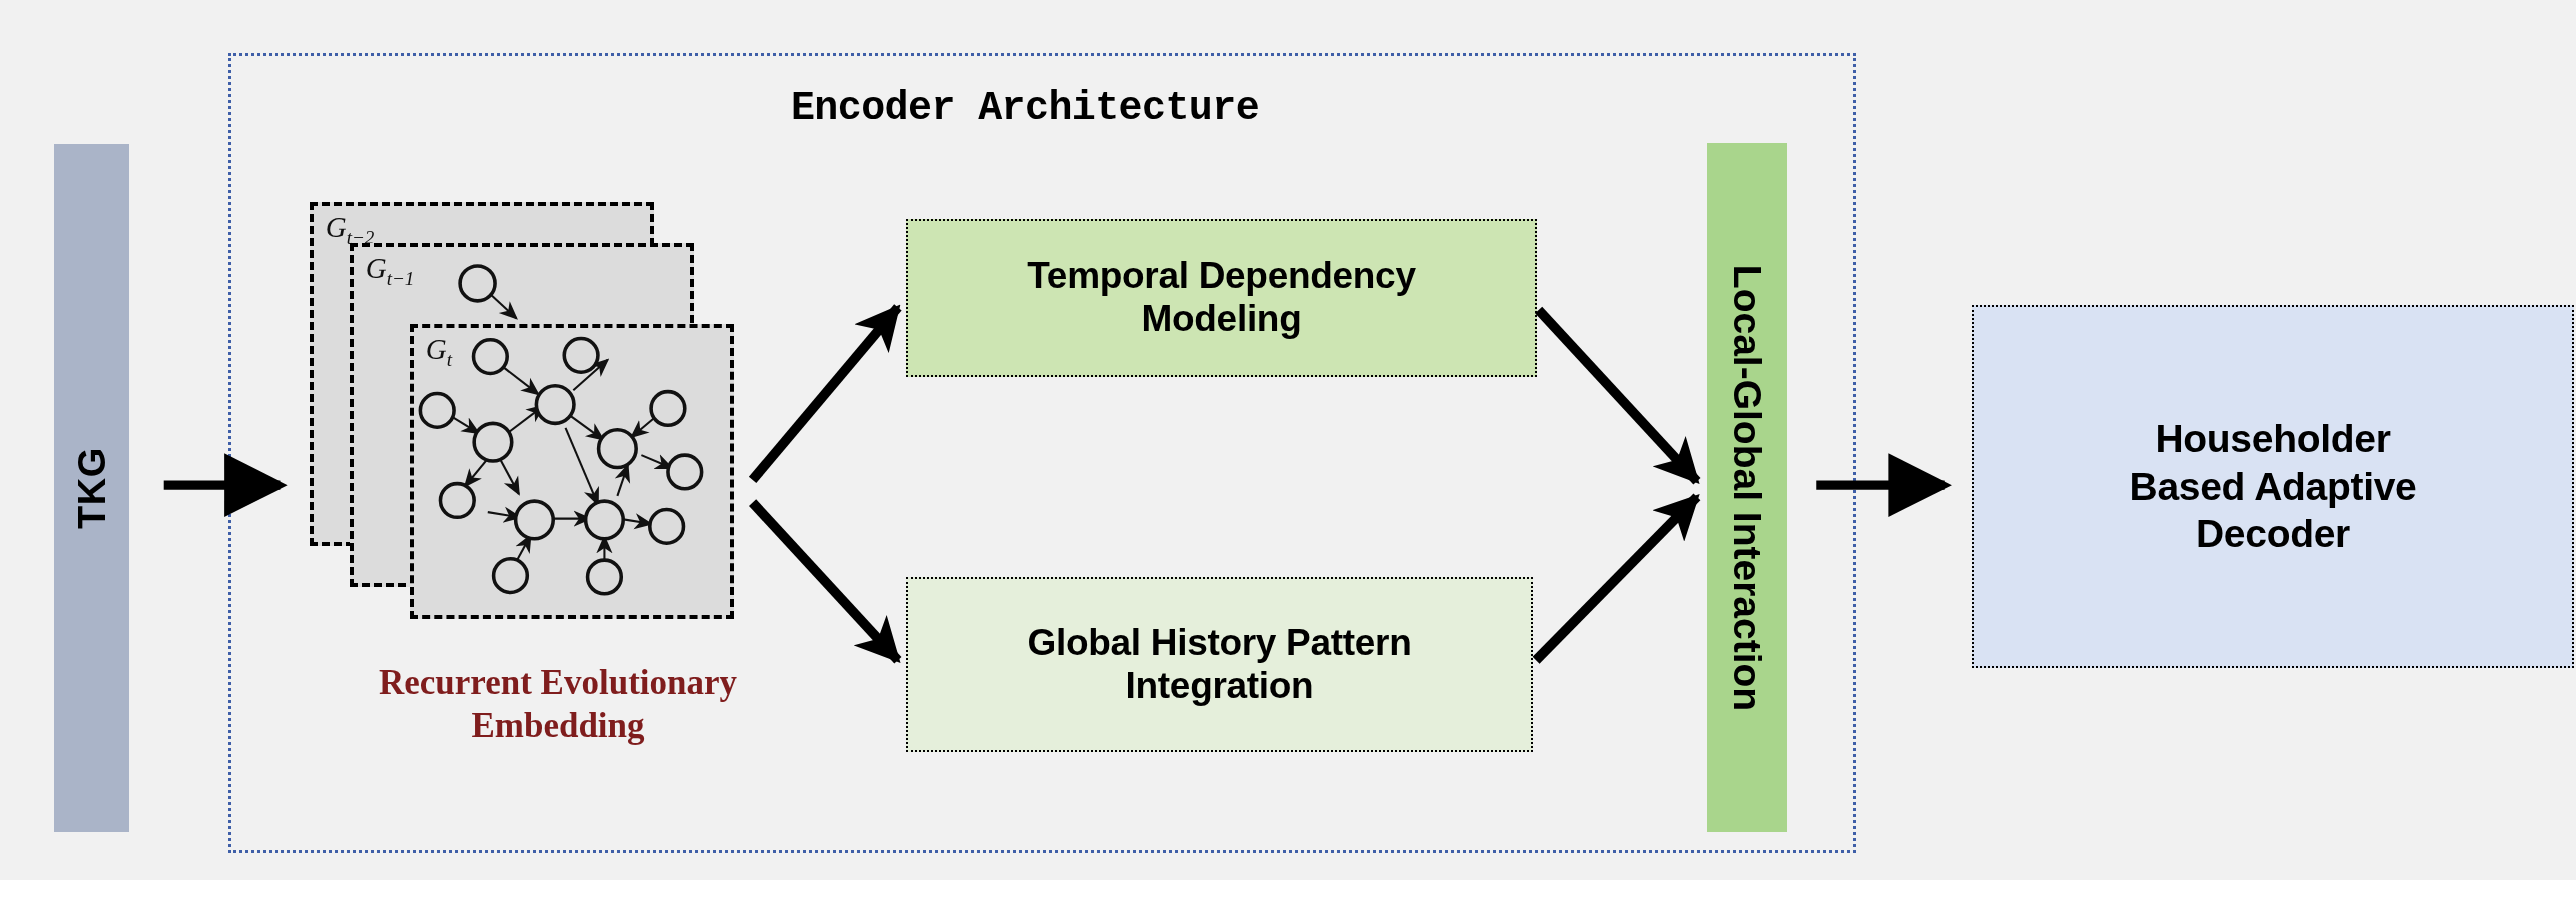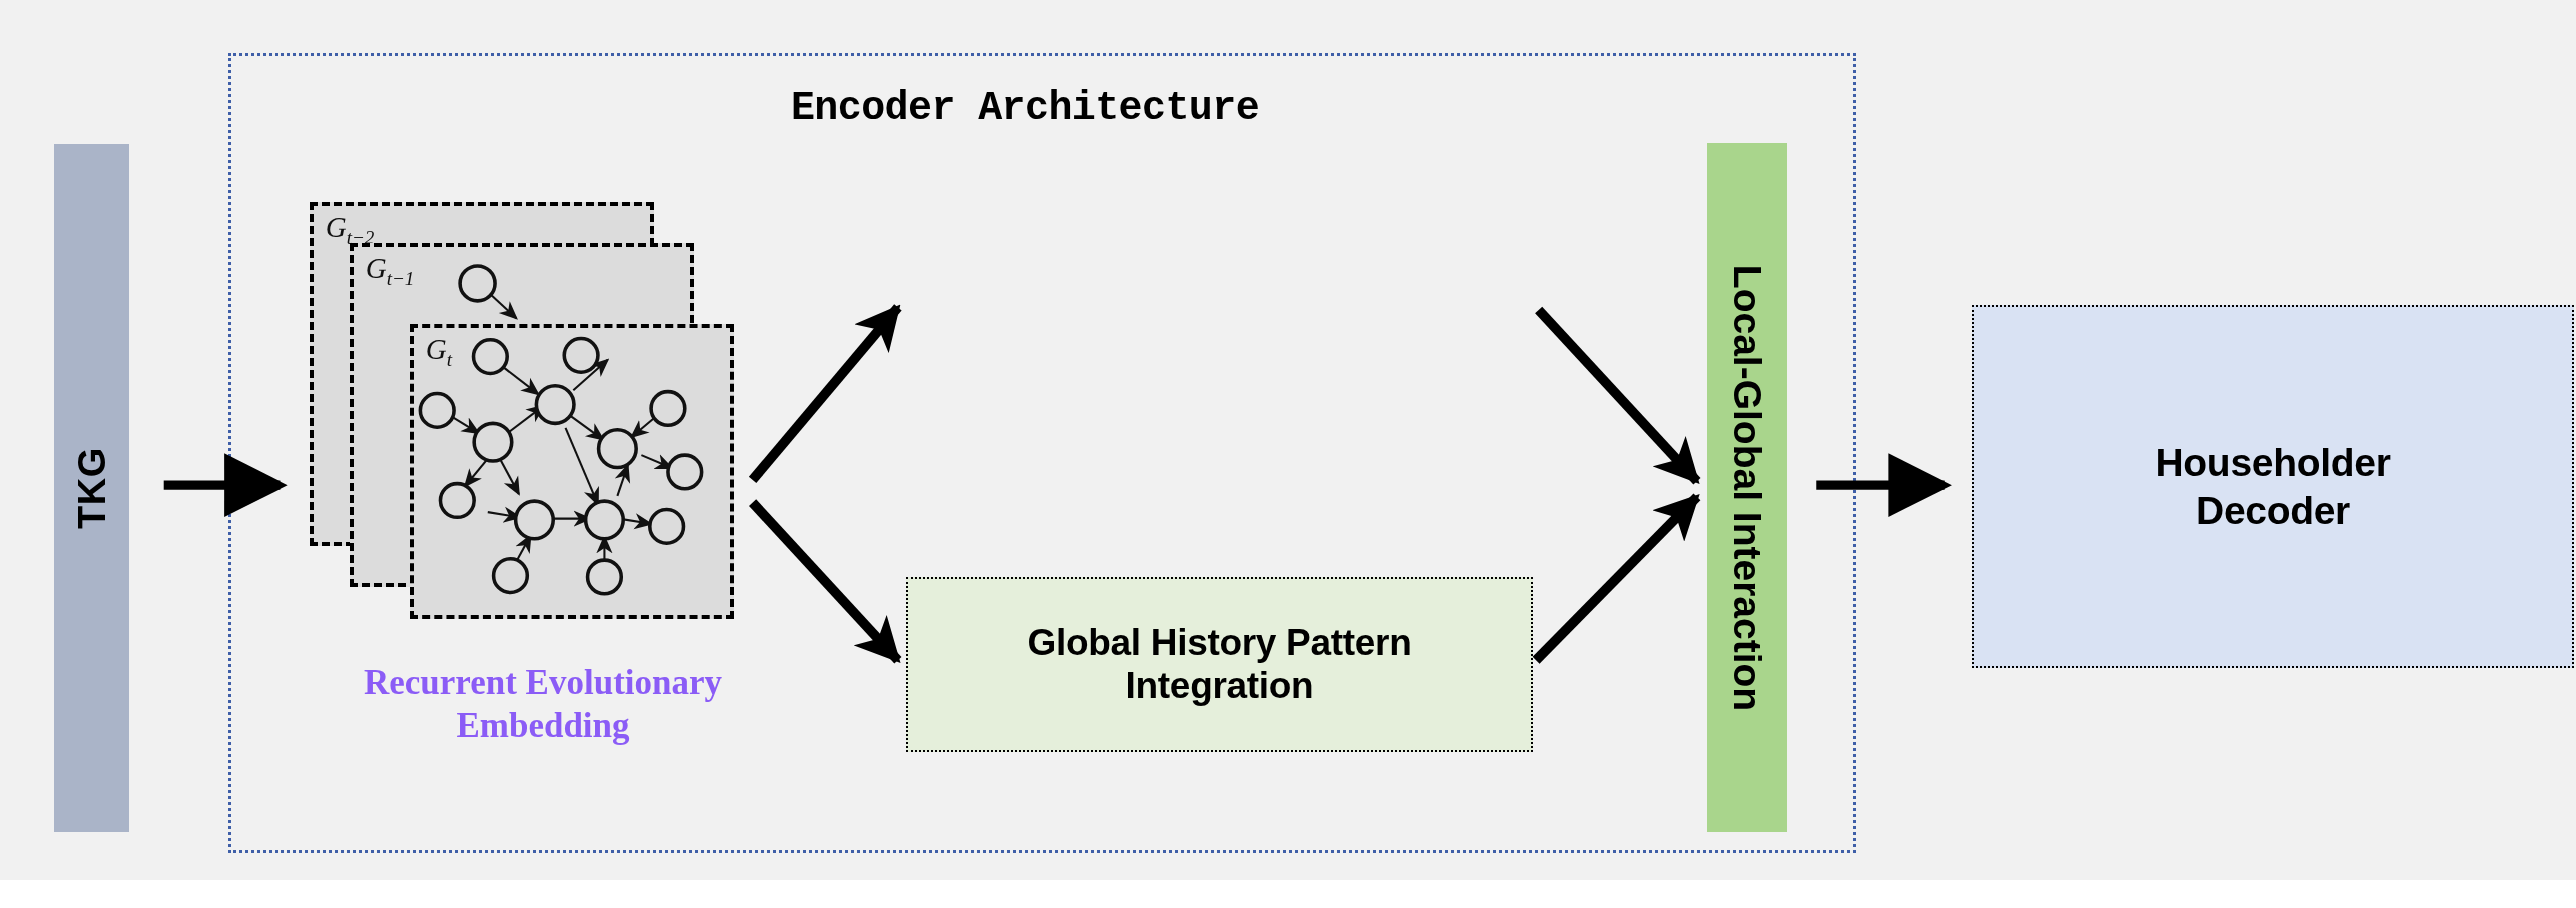--- a/index.html
+++ b/index.html
@@ -96,28 +96,28 @@
   }
   #graph-svg {
     position: absolute;
     left: 410px; top: 324px;
     width: 337px; height: 305px;
     overflow: visible;
   }
 
   #rec-embed-label {
     position: absolute;
-    left: 277px; top: 662px;
+    left: 292px; top: 662px;
     width: 532px;
     text-align: center;
     font-family: "Liberation Serif", serif;
     font-weight: bold;
     font-size: 35px;
     line-height: 1.22;
-    color: #8b5cf6;
+    color: #7f1d1d;
   }
 
   
   .module-box {
     position: absolute;
     border: 2.6px dotted #000;
     box-sizing: border-box;
     display: flex;
     align-items: center;
     justify-content: center;
@@ -269,35 +269,42 @@
     </defs>
     <circle cx="197" cy="62" r="27" fill="#dcdcdc" stroke="#111" stroke-width="5.5"></circle>
     <line x1="218" y1="80" x2="257" y2="116" stroke="#111" stroke-width="3.2" marker-end="url(#gtip2)"></line>
   </svg>
 
   <div id="rec-embed-label">
     <div>Recurrent Evolutionary</div>
     <div>Embedding</div>
   </div>
 
+  <div class="module-box" id="box-temporal">
+    <div>
+      <div>Temporal Dependency</div>
+      <div>Modeling</div>
+    </div>
+  </div>
 
   <div class="module-box" id="box-global">
     <div>
       <div>Global History Pattern</div>
       <div>Integration</div>
     </div>
   </div>
 
   <div id="lg-bar">
     <div id="lg-label">Local-Global Interaction</div>
   </div>
 
   <div id="decoder-box">
     <div>
       <div>Householder</div>
+      <div>Based Adaptive</div>
       <div>Decoder</div>
     </div>
   </div>
 
   <svg id="arrows" viewBox="0 0 3971 1400">
     <defs>
       <marker id="bigtip" markerWidth="7" markerHeight="7" refX="6.2" refY="3.5" orient="auto" markerUnits="strokeWidth">
         <path d="M0,0 L7,3.5 L0,7 Z" fill="#000"></path>
       </marker>
       <marker id="thintip" markerWidth="4.6" markerHeight="4.6" refX="4.2" refY="2.3" orient="auto" markerUnits="strokeWidth">

